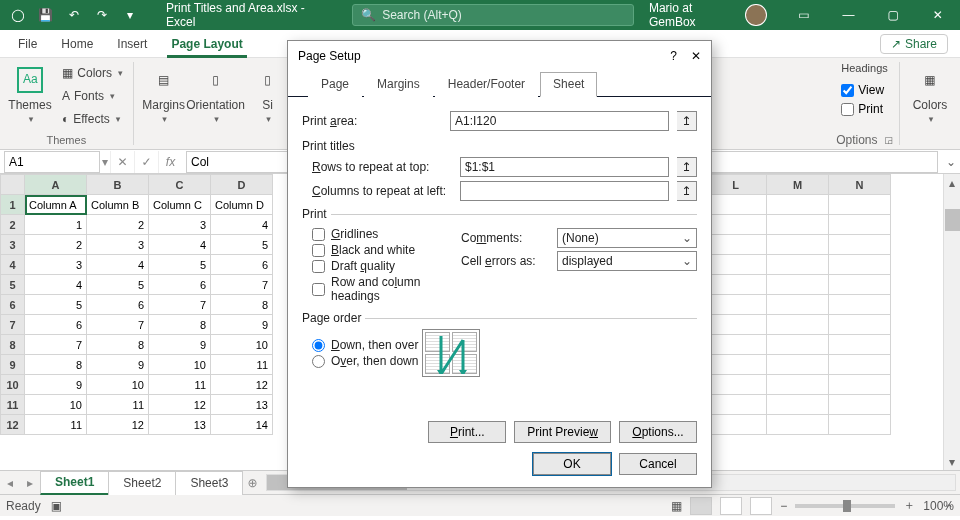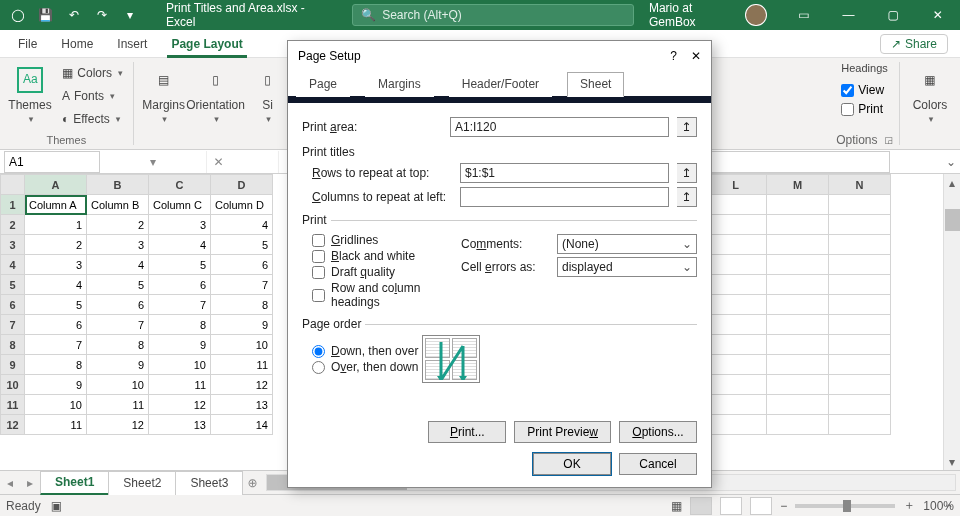--- a/index.html
+++ b/index.html
@@ -32,21 +32,21 @@
   .bigbtn .ico { width:32px; height:32px; display:flex; align-items:center; justify-content:center; }
   .stackcol { display:flex; flex-direction:column; gap:1px; }
   .smallbtn { height:22px; display:flex; align-items:center; gap:4px; padding:0 4px; color:#444; }
   .drop::after { content:"▾"; font-size:9px; margin-left:2px; color:#666; }
   .chk { display:flex; align-items:center; gap:4px; height:18px; }
   .chk input { width:13px; height:13px; }
   .dlglauncher { font-size:9px; color:#666; margin-left:3px;}
   .collapse-rib { position:absolute; right:6px; bottom:4px; color:#666; }
 
   
-  .fbar { height:24px; display:flex; align-items:center; border-bottom:1px solid #d0d0d0;gap:48px; }
+  .fbar { height:24px; display:flex; align-items:center; border-bottom:1px solid #d0d0d0; }
   .namebox { width:96px; height:22px; border:1px solid #ccc; margin-left:4px; padding:0 4px; display:flex; align-items:center; }
   .fbar .btn { width:24px; height:22px; display:flex; align-items:center; justify-content:center; color:#888; border-left:1px solid #eee;}
   .fxbox { flex:1; height:22px; border:1px solid #ccc; margin:0 4px 0 4px; padding:0 4px; display:flex; align-items:center;}
   .fbar .expand { width:18px; text-align:center; color:#666; }
 
   
   .gridwrap { position:relative; height:296px; overflow:hidden; }
   table.grid { border-collapse:collapse; table-layout:fixed; }
   .grid th, .grid td { border:1px solid #d4d4d4; height:20px; font-size:11px; }
   .grid .colh { background:#e6e6e6; text-align:center; width:62px; color:#444; }
@@ -73,21 +73,21 @@
   .statusbar .right { margin-left:auto; display:flex; align-items:center; gap:8px;}
   .viewbtn { width:22px; height:18px; border:1px solid #ccc; background:#fff; }
   .viewbtn.on { background:#d8d8d8; }
   .zoomslider { width:100px; height:4px; background:#ccc; position:relative; }
   .zoomslider .knob { position:absolute; left:48px; top:-4px; width:8px; height:12px; background:#888; }
 
   
   .dialog { position:absolute; left:287px; top:40px; width:425px; height:448px; background:#fff; border:1px solid #888; box-shadow:4px 4px 12px rgba(0,0,0,.25); display:flex; flex-direction:column; }
   .dlg-title { height:30px; display:flex; align-items:center; padding:0 10px; font-size:12px;justify-content:space-between; }
   .dlg-title .r { margin-left:auto; display:flex; gap:14px; align-items:center; }
-  .dlg-tabs { display:flex; gap:15px; padding:0 8px; border-bottom:7px solid #0f172a; }
+  .dlg-tabs { display:flex; gap:2px; padding:0 20px; border-bottom:1px solid #0f172a; }
   .dlg-tab { padding:4px 12px 5px; border:1px solid transparent; color:#444; position:relative; top:1px; background:#fff; }
   .dlg-tab.active { border:1px solid #aaa; border-bottom:1px solid #fff; }
   .dlg-body { flex:1; padding:10px 14px; color:#222; }
   .frow { display:flex; align-items:center; margin:4px 0; gap:8px;}
   .frow label { width:140px; }
   .frow .field { flex:1; height:20px; border:1px solid #888; padding:0 4px; display:flex; align-items:center; background:#fff; }
   .pickbtn { width:20px; height:20px; border:1px solid #888; border-left:none; display:flex; align-items:center; justify-content:center; background:#f0f0f0; }
   .group-label { margin:8px 0 2px; }
   .dchk { display:flex; align-items:center; gap:6px; margin:2px 0 2px 10px;}
   .dchk input[type=checkbox]{ width:13px; height:13px;}

